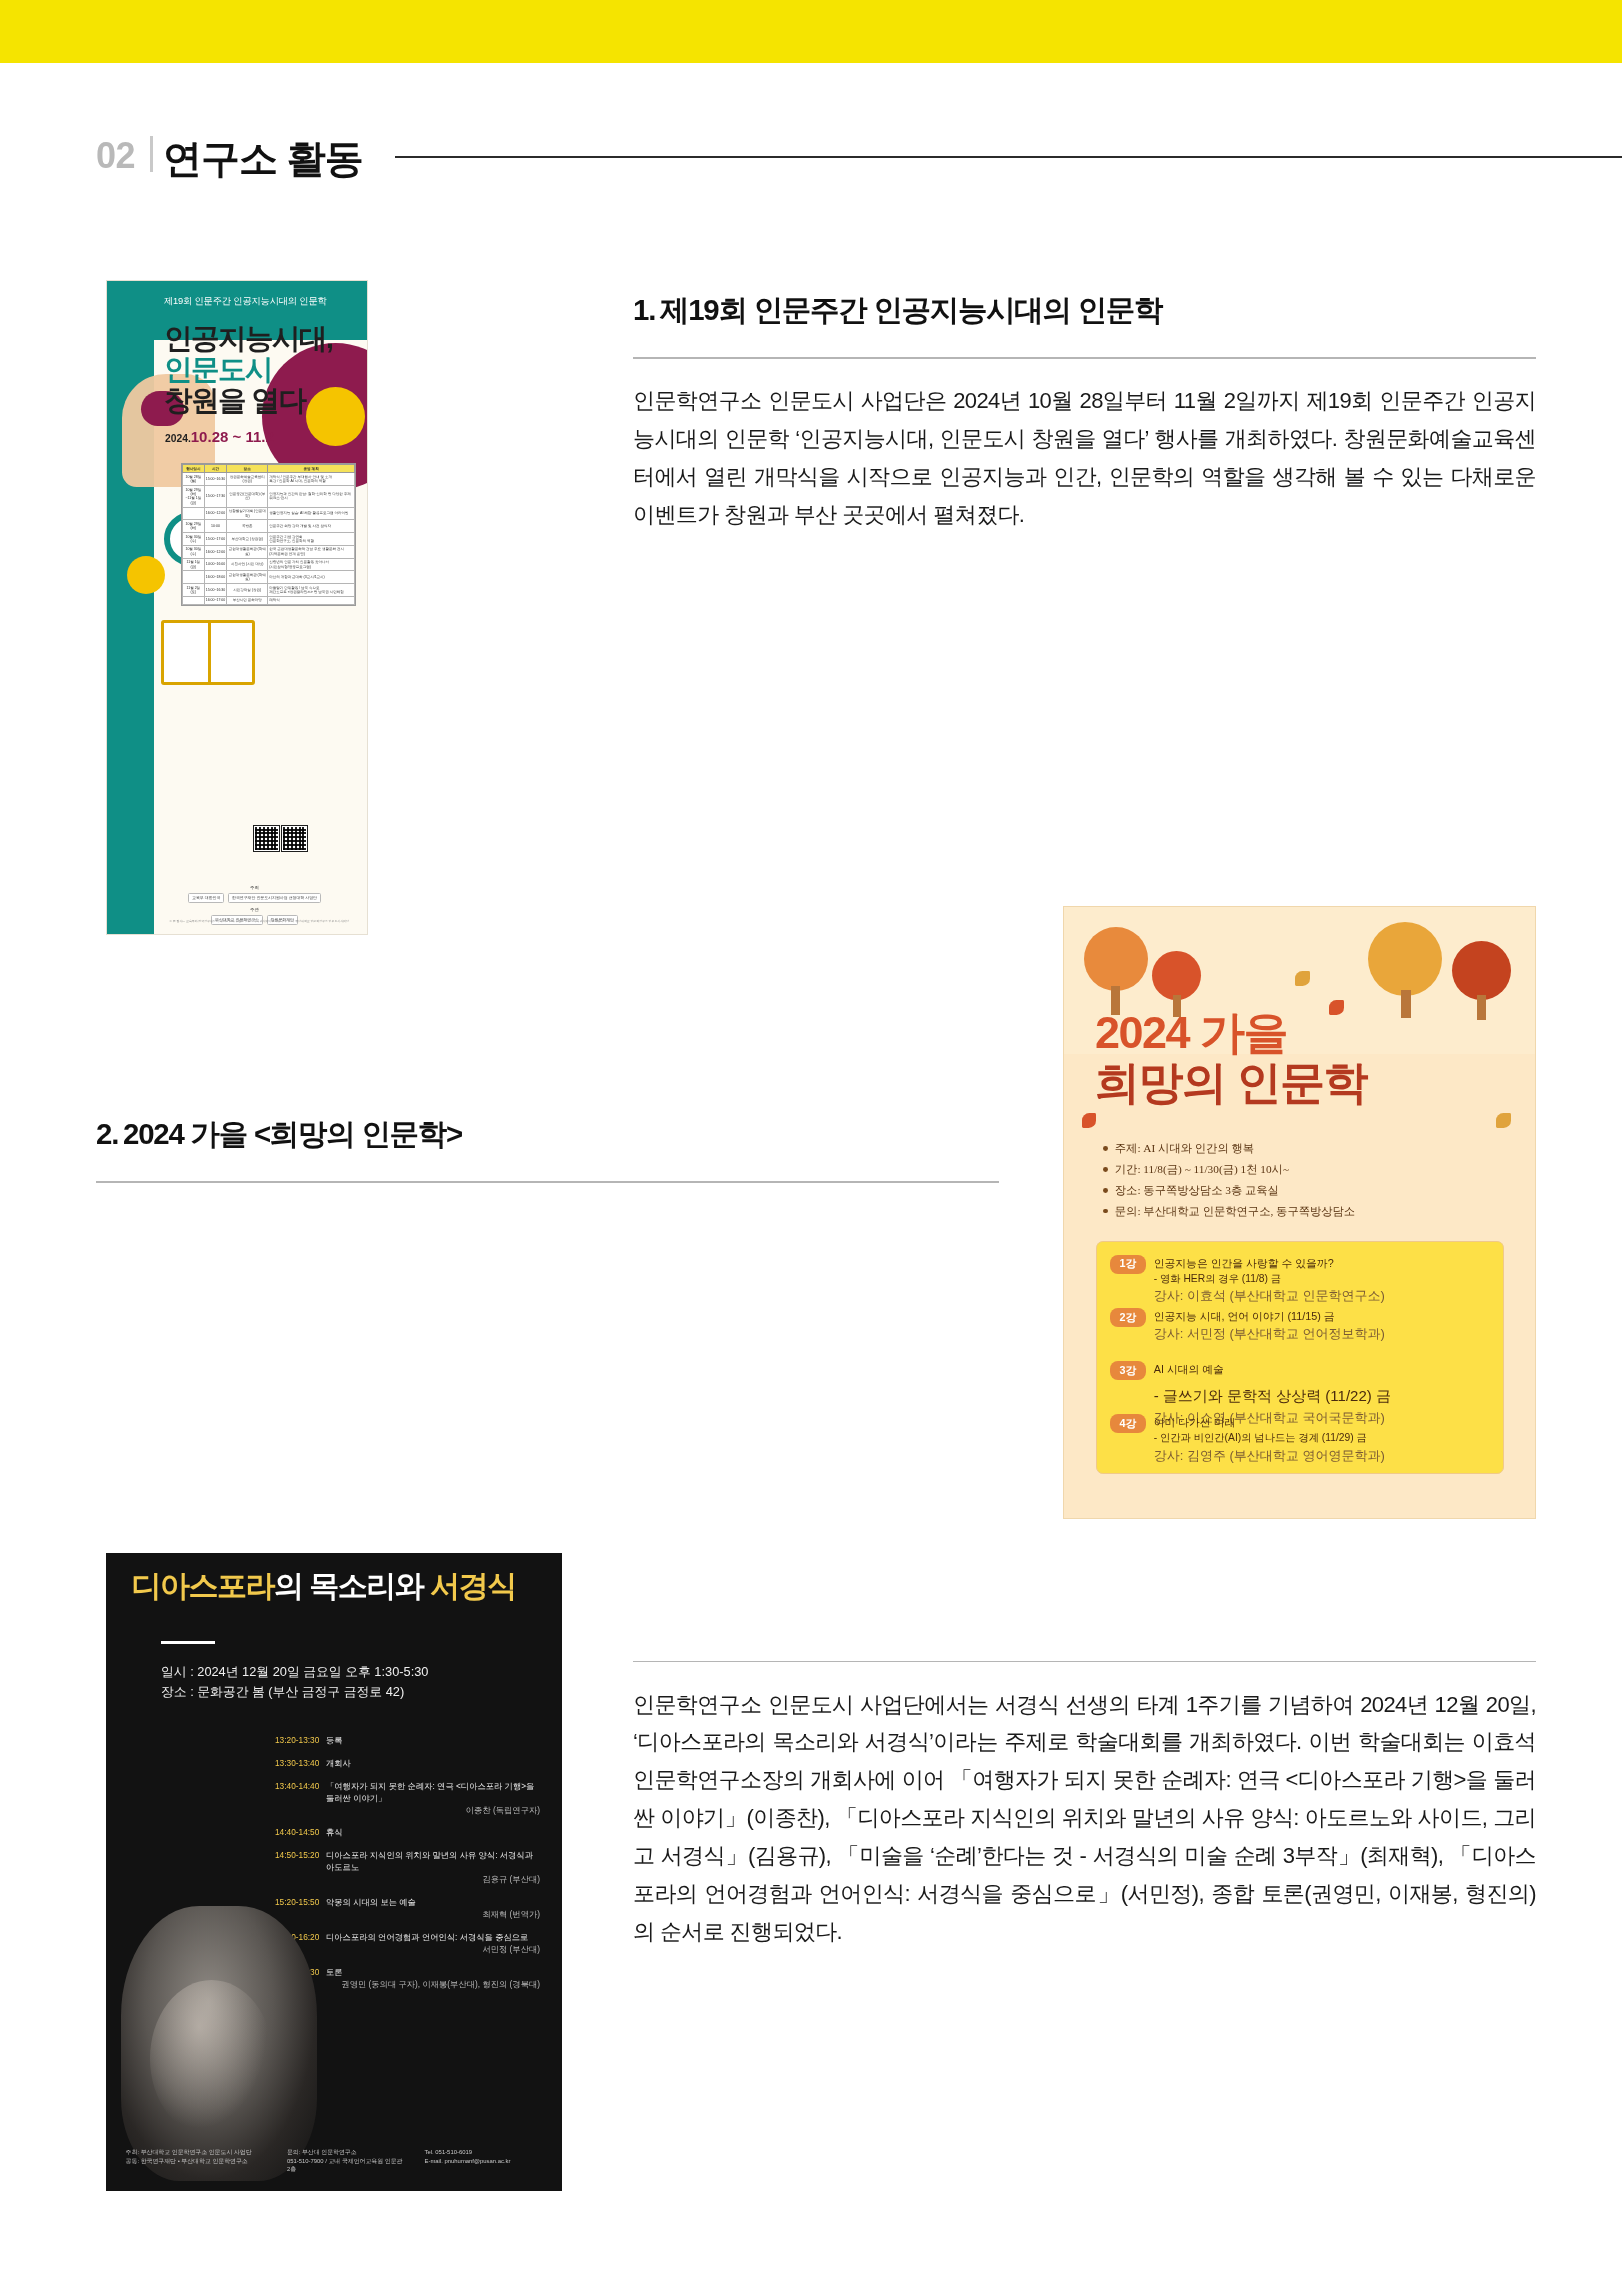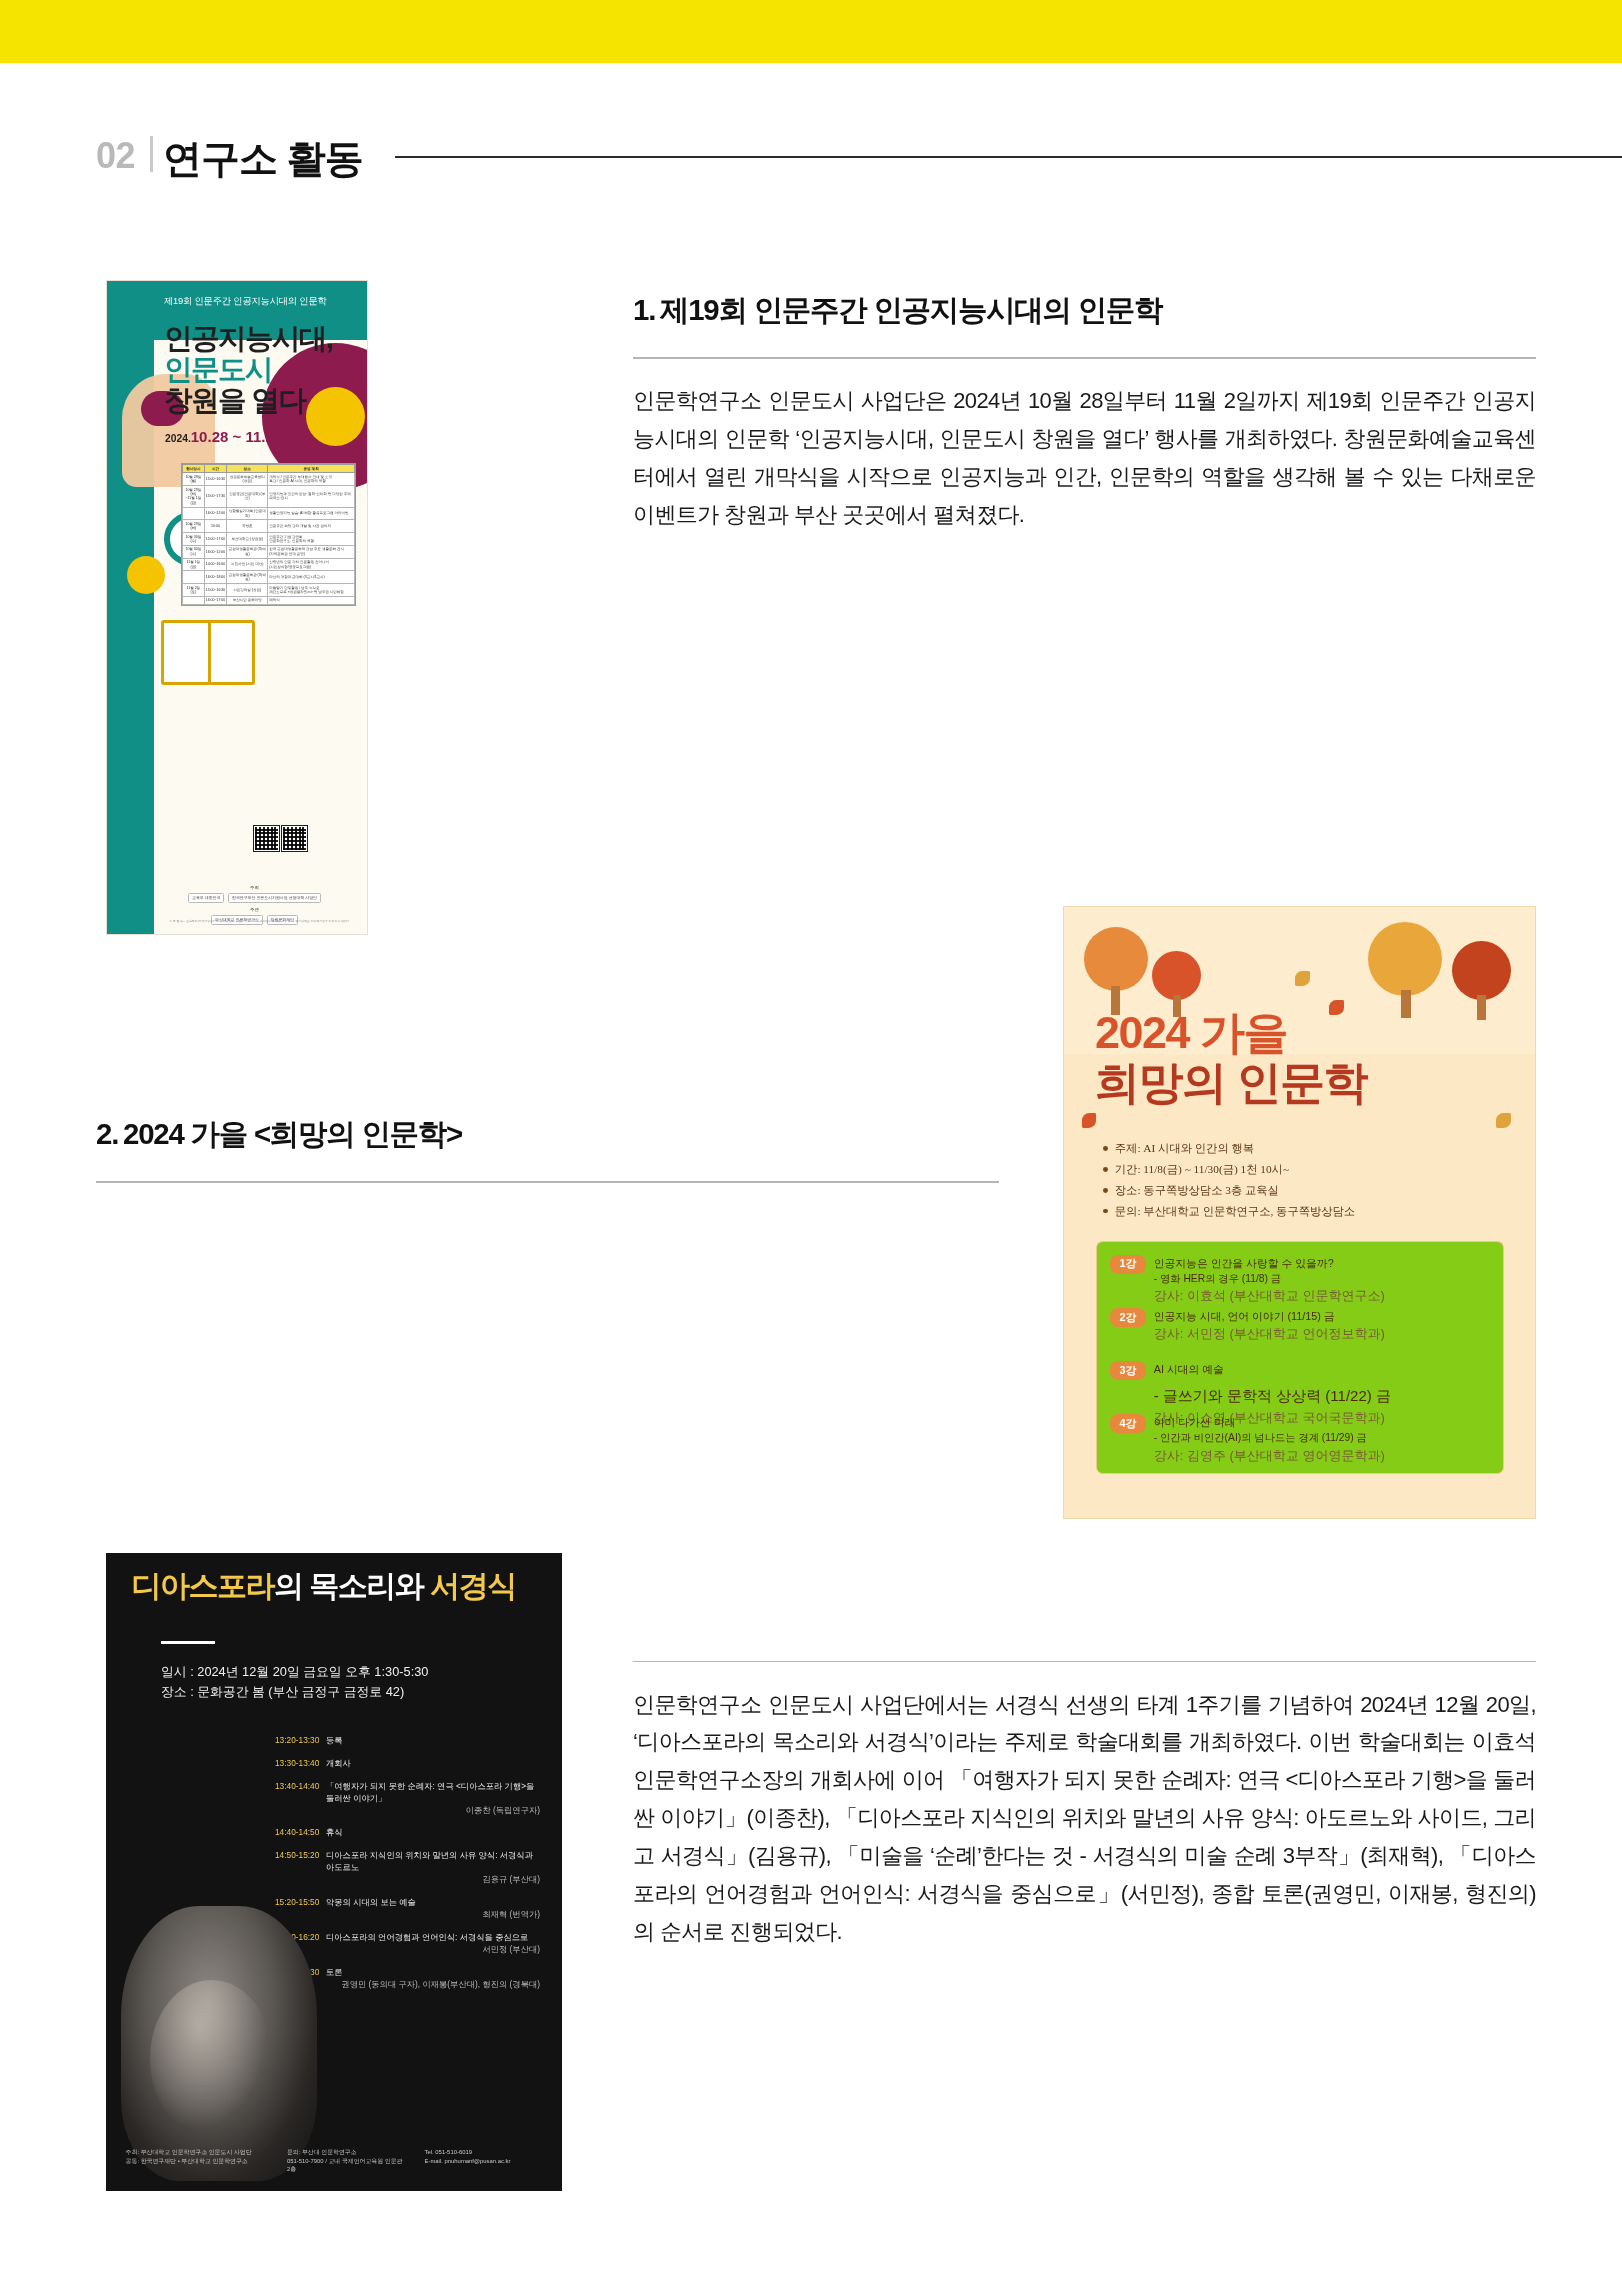--- a/index.html
+++ b/index.html
@@ -226,21 +226,21 @@
   }
   .p2-info li { list-style: none; position: relative; padding-left: 12.8px; }
   .p2-info li:before {
     content: ""; position: absolute; left: 1px; top: 7.9px;
     width: 4.9px; height: 4.9px; border-radius: 50%; background: #7a4a1c;
   }
   .p2-info ul { margin: 0; padding: 0; }
   .p2-card {
     position: absolute; left: 32px; top: 334px;
     width: 406px; height: 231px;
-    background: #84cc16; border: 1.5px solid #f0c98a; border-radius: 6.9px;
+    background: #fde047; border: 1.5px solid #f0c98a; border-radius: 6.9px;
   }
   .p2-row { position: absolute; left: 12.8px; width: 388px; }
   .p2-badge {
     display: inline-block; width: 36px; text-align: center;
     background: #e7883c; color: #fff; font-size: 10.8px; font-weight: bold;
     border-radius: 7.9px; padding: 2.5px 0; vertical-align: top;
   }
   .p2-rowtext {
     display: inline-block; margin-left: 7.9px; width: 324px;
     font-size: 10.8px; color: #4a2a0d; line-height: 1.5;

